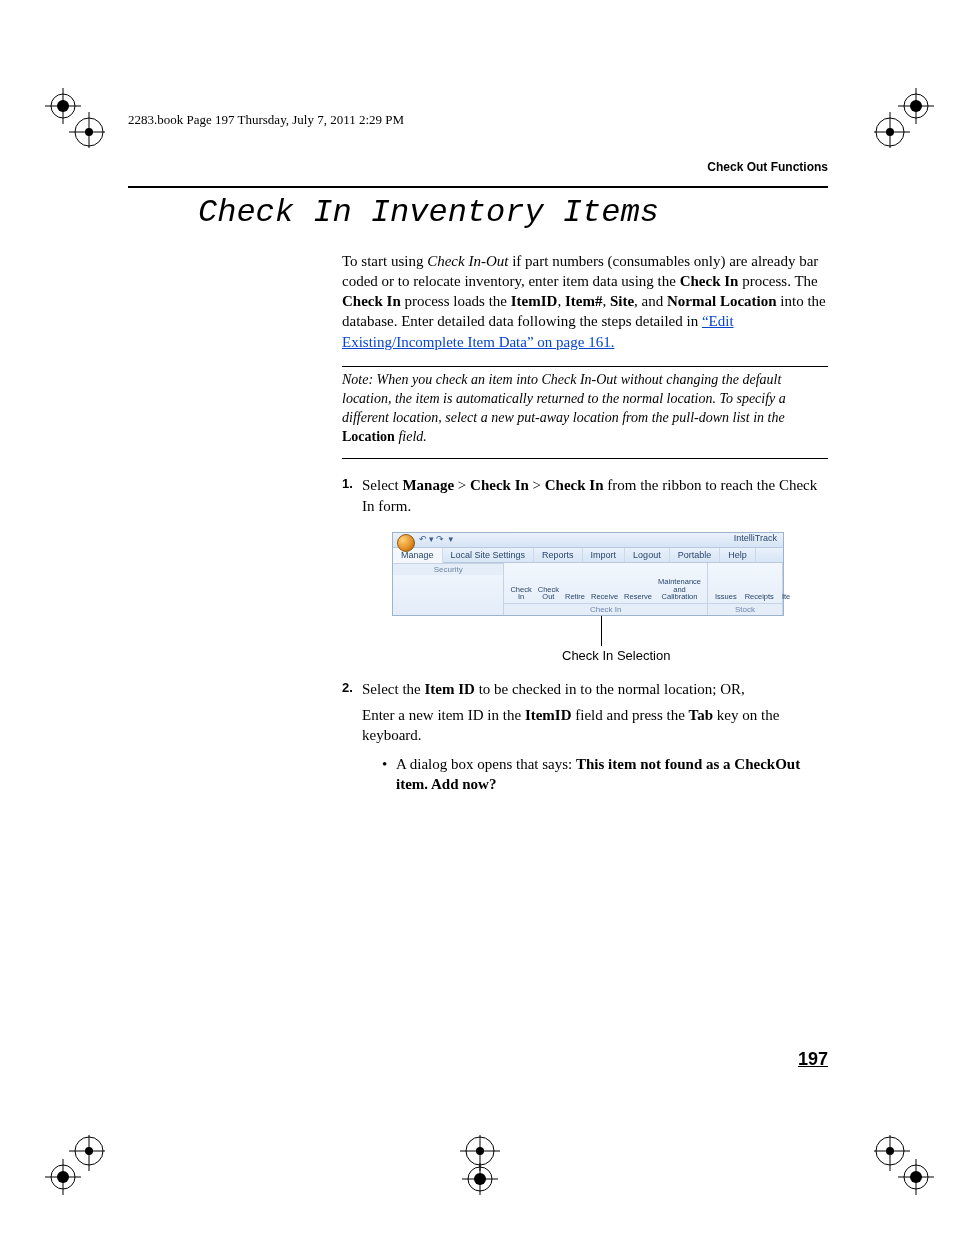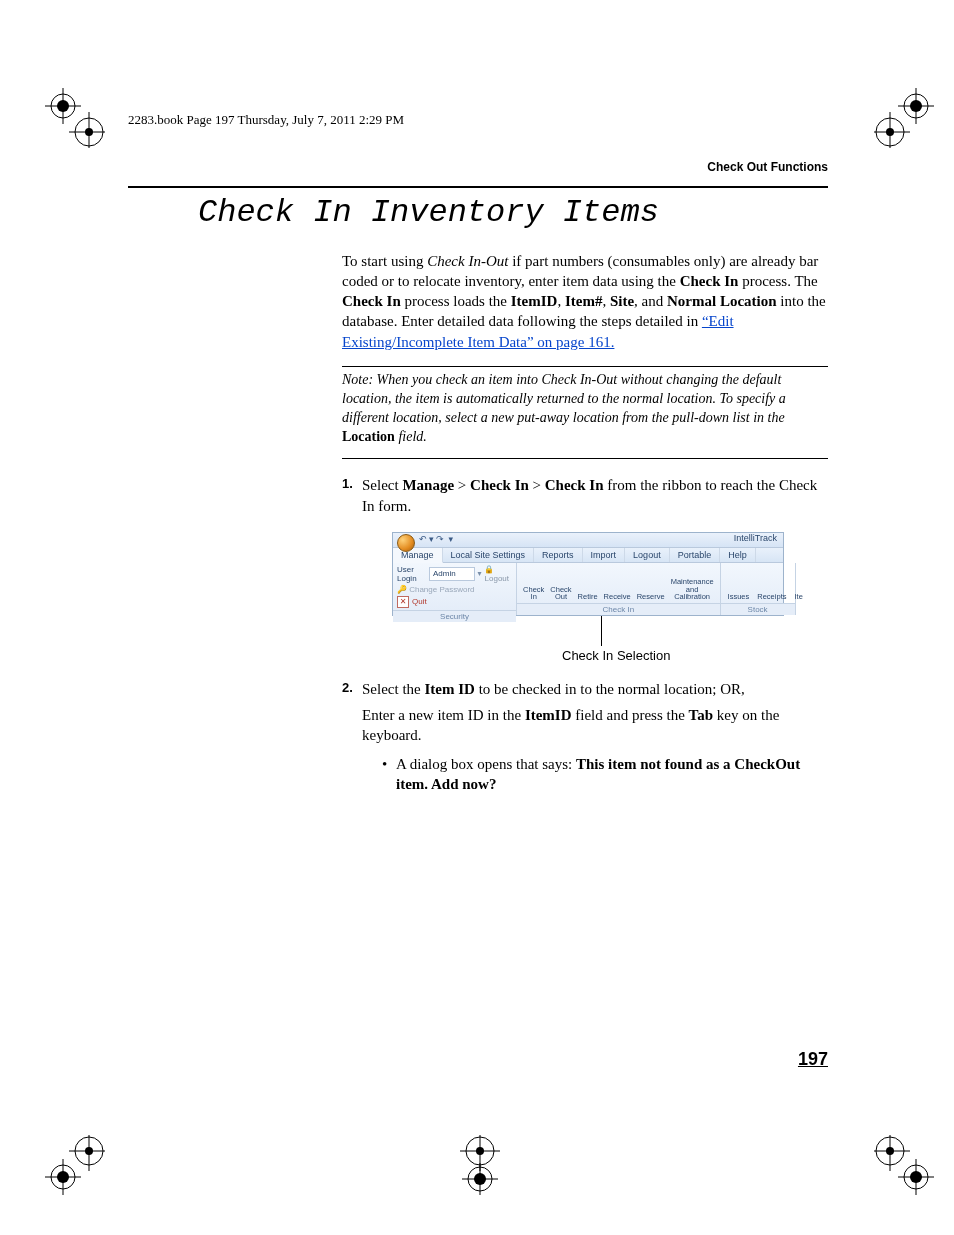--- a/index.html
+++ b/index.html
@@ -375,33 +375,20 @@
           <div class="tab active">Manage</div>
           <div class="tab">Local Site Settings</div>
           <div class="tab">Reports</div>
           <div class="tab">Import</div>
           <div class="tab">Logout</div>
           <div class="tab">Portable</div>
           <div class="tab">Help</div>
         </div>
         <div class="groups">
           <div class="group" style="width:140px">
-            <div class="group-body">
-              <div class="sec-row1">
-                <span>User Login</span>
-                <span class="login-box">Admin</span>
-                <span style="color:#7a8fa9">▾</span>
-                <span class="logout">🔒 <span>Logout</span></span>
-              </div>
-              <div class="sec-row2">🔑 <span>Change Password</span></div>
-              <div class="sec-row3">
-                <span class="x">✕</span>
-                <span>Quit</span>
-              </div>
-            </div>
             <div class="group-label">Security</div>
           </div>
           <div class="group" style="flex:1">
             <div class="group-body">
               <div class="ci-buttons">
                 <div class="ci-btn">Check<br>In</div>
                 <div class="ci-btn">Check<br>Out</div>
                 <div class="ci-btn">Retire</div>
                 <div class="ci-btn">Receive</div>
                 <div class="ci-btn">Reserve</div>

